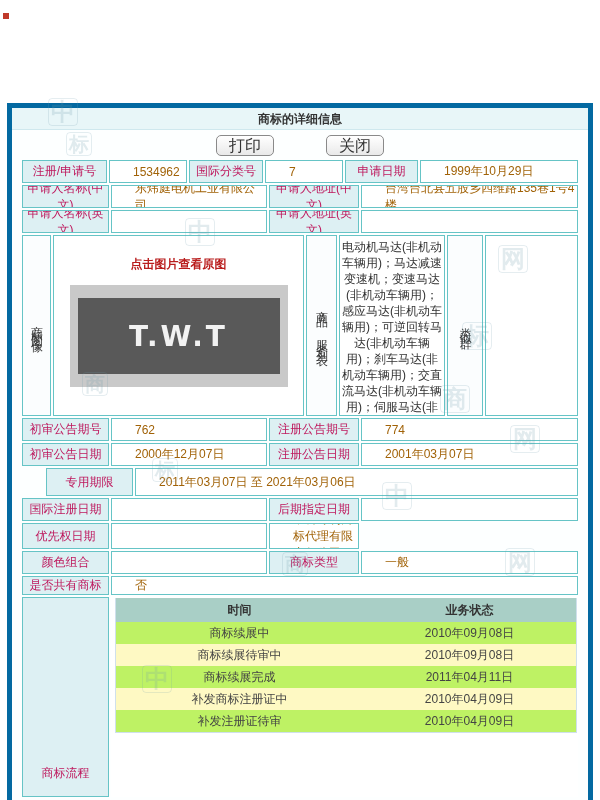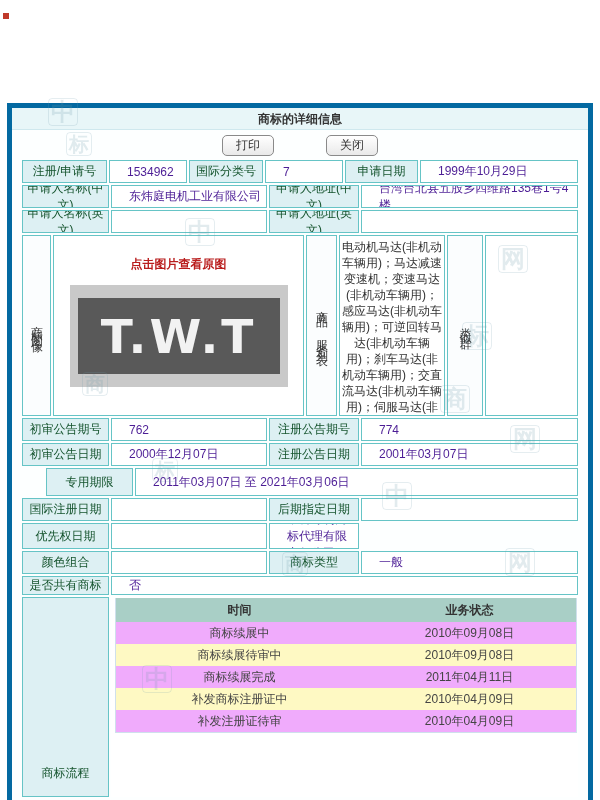--- a/index.html
+++ b/index.html
@@ -21,61 +21,61 @@
   }
   .title-row {
     height:22px; background:#e8f6f8; border-bottom:1px solid #cfe8ee;
     text-align:center; font-weight:bold; line-height:22px; color:#333;
   }
   .toolbar {
     height:30px; display:flex; justify-content:center; align-items:center; gap:52px;
     background:#fdffff;
   }
   .btn {
-    min-width:52px; height:21px; padding:0 12px; font-size:12px; color:#333;
+    min-width:52px; height:21px; padding:0 12px; font-size:16px; color:#333;
     border:1px solid #8a8a8a; border-radius:5px;
     background:linear-gradient(#ffffff,#e9e9e9); cursor:pointer;
     font-family:"Liberation Sans","DejaVu Sans",sans-serif;
   }
   .ft { display:flex; flex-direction:column; gap:2px; padding:0 10px; }
   .row { display:grid; gap:2px; }
   .r1  { grid-template-columns:85px 78px 74px 78px 73px 1fr; height:23px; }
   .r2  { grid-template-columns:87px 156px 90px 1fr; height:23px; }
   .rimg{ grid-template-columns:29px 251px 31px 106px 36px 1fr; height:181px; }
   .rspan { grid-template-columns:87px 1fr; height:28px;margin-left:24px; }
   .rfull { grid-template-columns:87px 1fr; height:19px; }
   .rflow { grid-template-columns:87px 1fr; height:200px; }
   .cell { border:1px solid #66c4c6; display:flex; align-items:center; overflow:hidden; }
-  .lbl  { background:#ddf0f3; justify-content:center; text-align:center; color:#14532d; }
-  .val  { background:#fff; padding-left:17px; color:#4c1d95; }
+  .lbl  { background:#ddf0f3; justify-content:center; text-align:center; color:#be185d; }
+  .val  { background:#fff; padding-left:23px; color:#a16207; }
   .vlbl {
     background:#fbfdfe; justify-content:center;
     writing-mode:vertical-lr; text-orientation:upright; letter-spacing:5px;
     padding:8px 0; text-align:center;
   }
   .imgcell { background:#fff; flex-direction:column; justify-content:flex-start; }
   .link-red { color:#b91c1c; cursor:pointer; font-weight:bold; }
   .photo {
     margin-top:12px; width:218px; height:102px; background:#c9c9c9;
     display:flex; align-items:center; justify-content:center;
   }
   .slab {
     width:202px; height:76px; background:#595959; display:flex; align-items:center; justify-content:center;
-    color:#f2f2f2; font-weight:bold; font-size:47px; letter-spacing:3px;
+    color:#f2f2f2; font-weight:bold; font-size:28px; letter-spacing:3px;
     font-family:"DejaVu Sans","Liberation Sans",sans-serif;
   }
   .goods {
     background:#fff; flex-direction:column; justify-content:flex-start;
     padding:3px 2px; text-align:center; line-height:16px; font-size:12px;
   }
   .flow-val { background:#fff; padding:0 0 0 3px; align-items:flex-start; border-color:#66c4c6; }
   .flow-table { width:466px; border:1px solid #cfe0ec; border-top:none; }
   .fhead { display:grid; grid-template-columns:247px 1fr; height:24px; background:#a9cfc6; }
   .fhead div { display:flex; align-items:center; justify-content:center; font-weight:bold; color:#333; }
-  .frow { display:grid; grid-template-columns:247px 1fr; height:22px; background:#f0abfc; }
+  .frow { display:grid; grid-template-columns:247px 1fr; height:22px; background:#bef264; }
   .frow.alt { background:#fef9c3; }
   .frow div { display:flex; align-items:center; justify-content:center; color:#444; }
   .flow-label { align-items:flex-end; justify-content:center; padding-bottom:14px; }
 </style>
 </head>
 <body>
 
 <div class="page">
 
   <span class="red-dot"></span>

